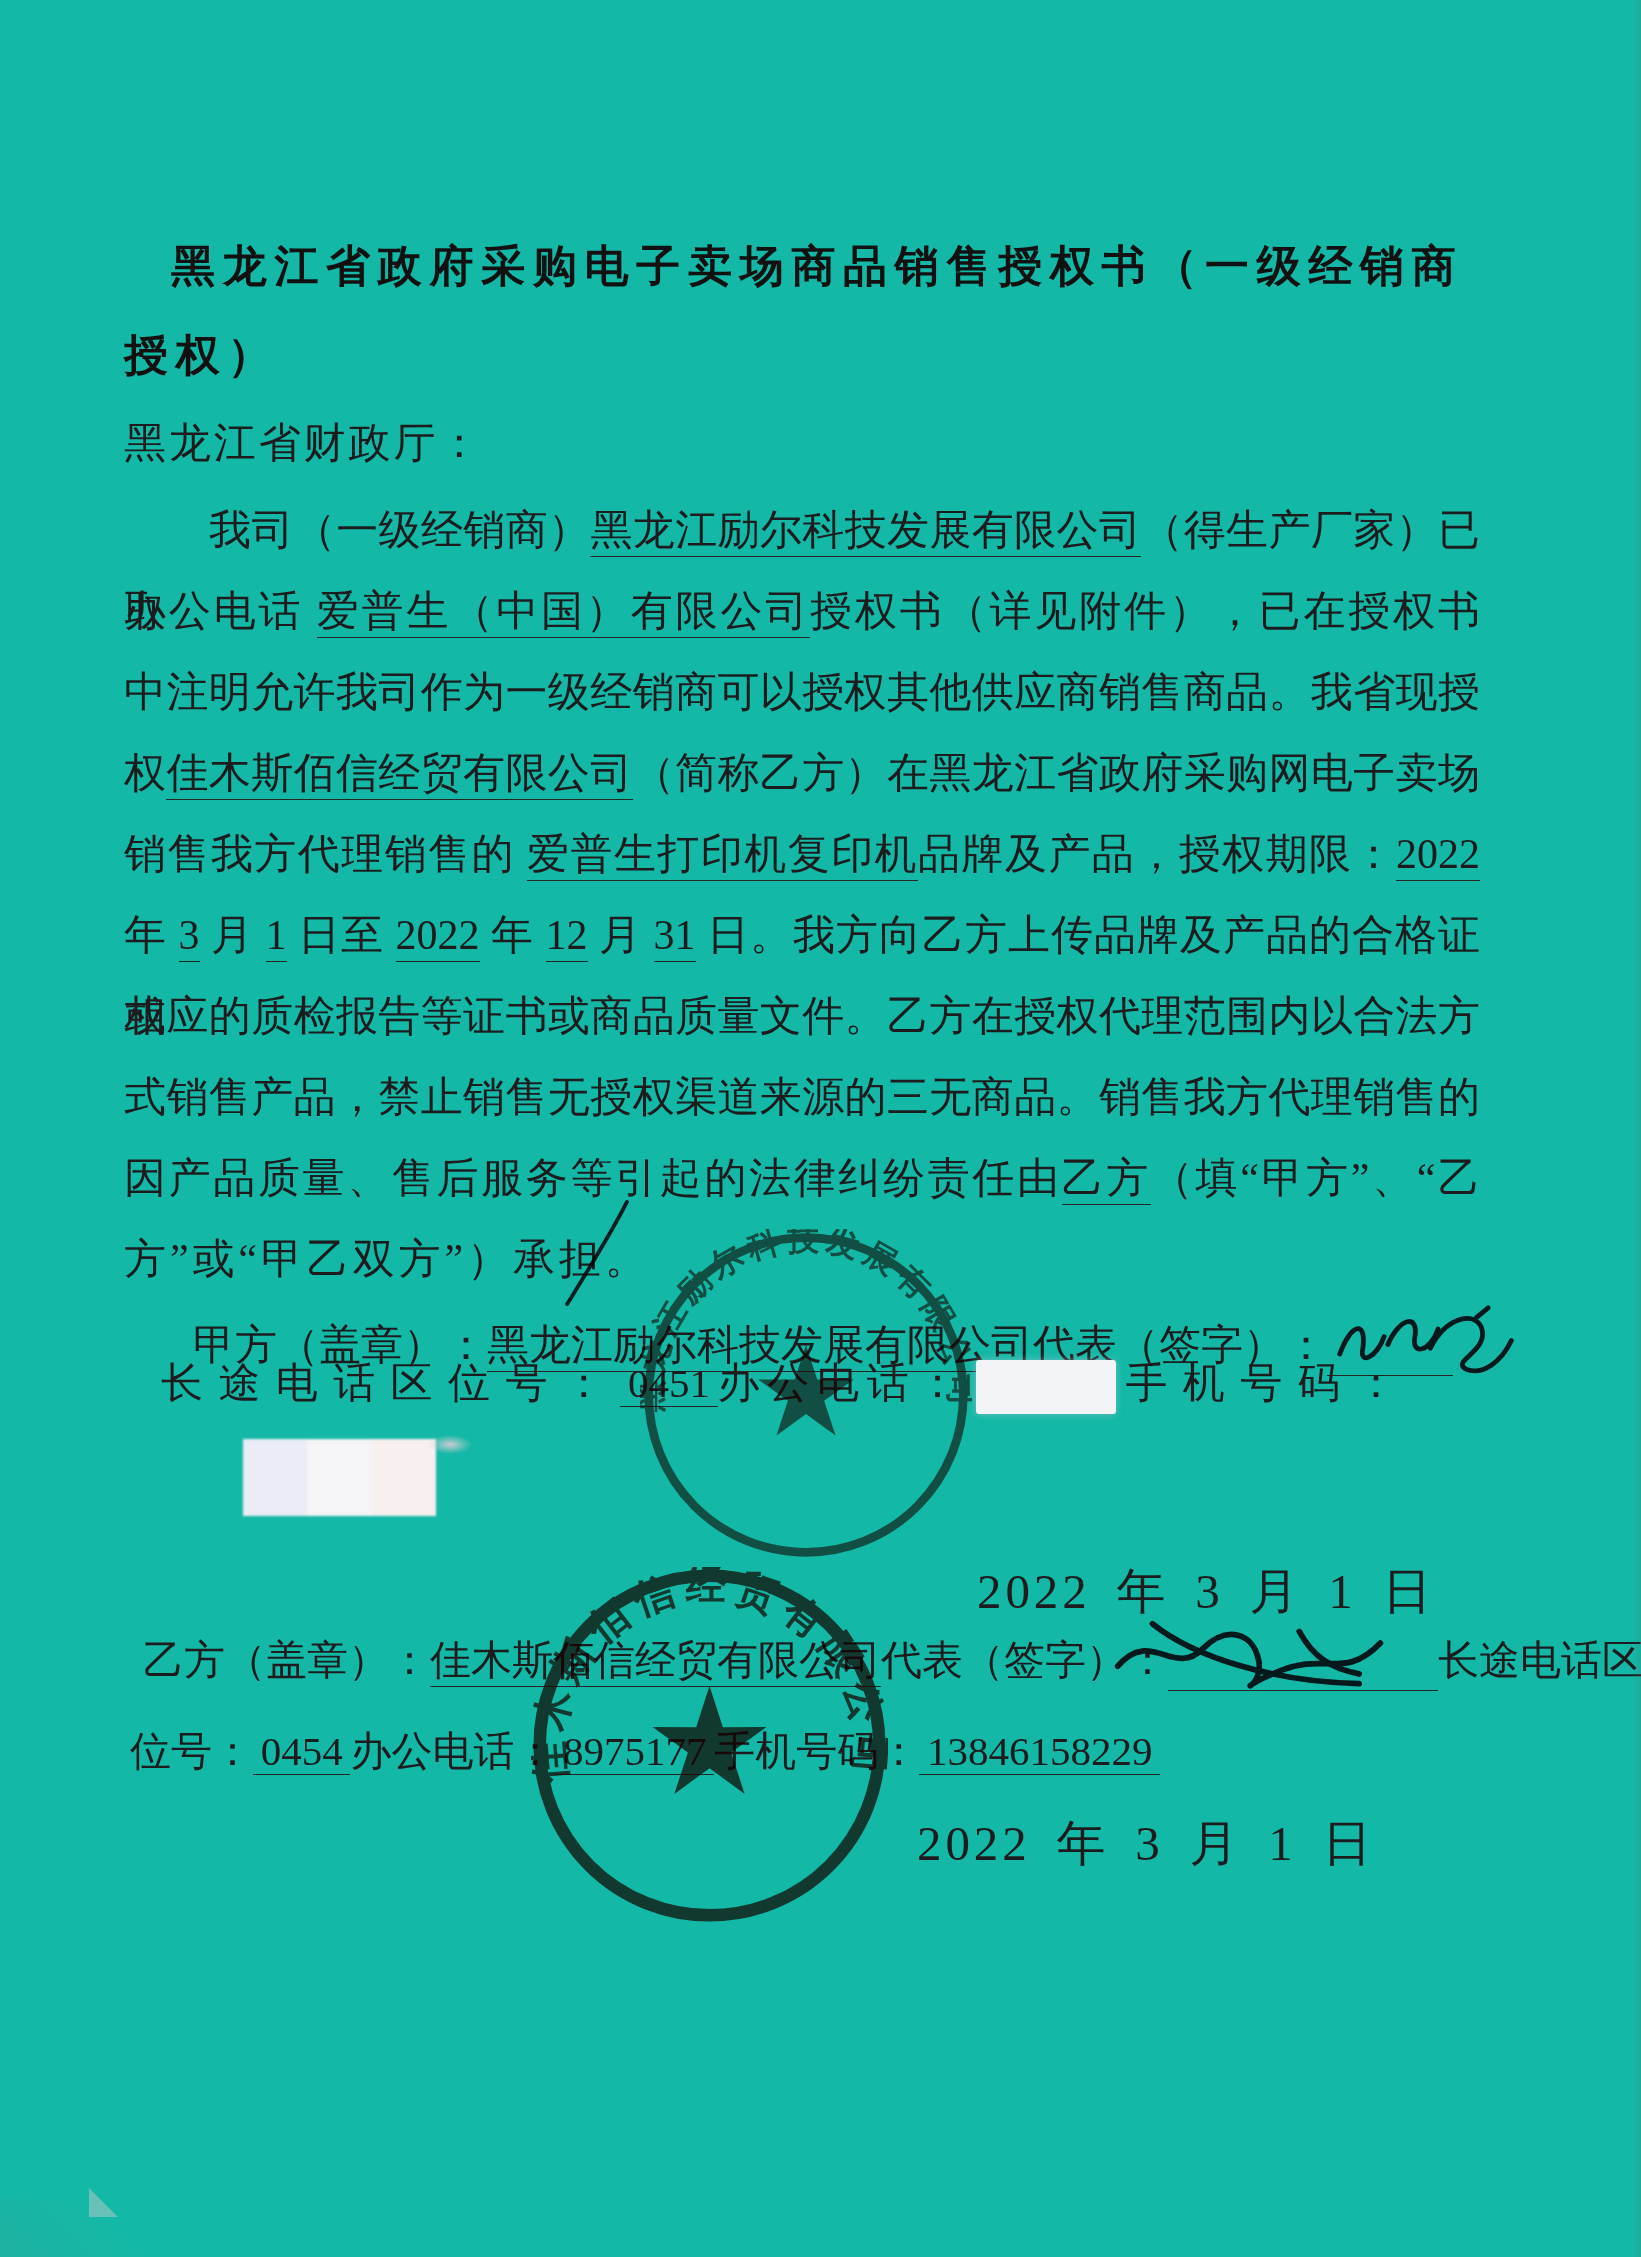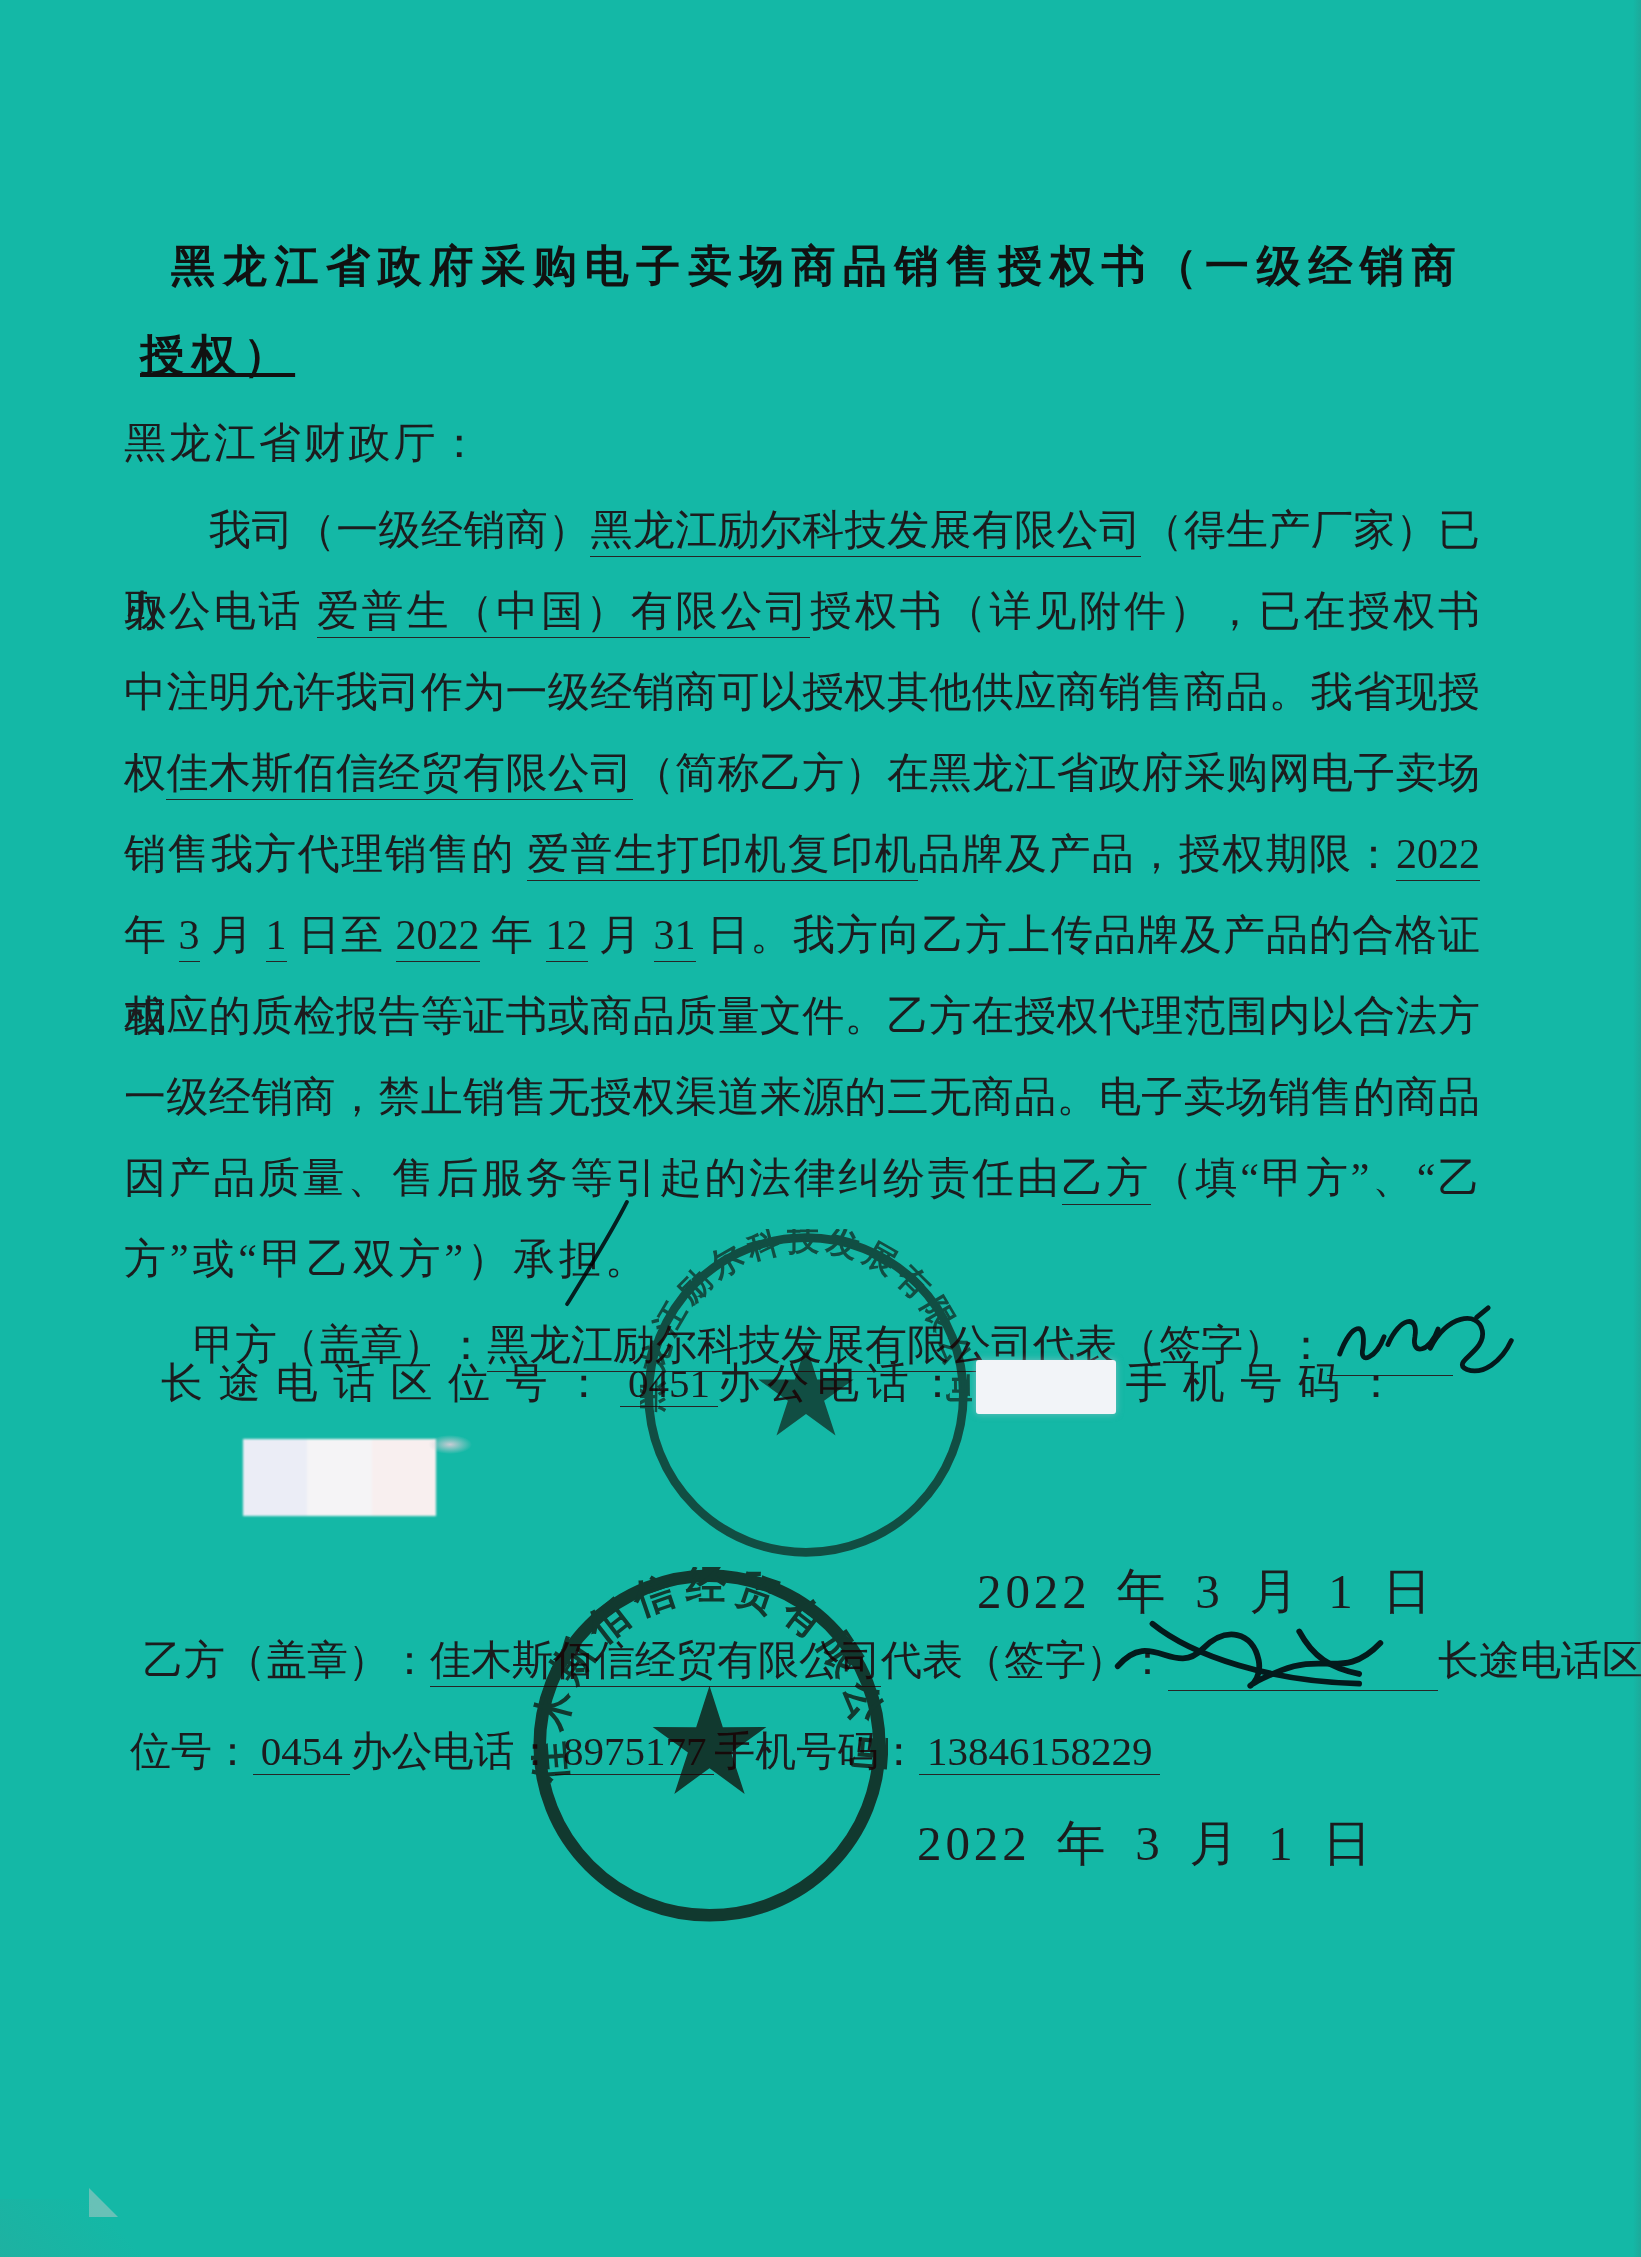--- a/index.html
+++ b/index.html
@@ -12,21 +12,21 @@
     font-family:"Liberation Serif","DejaVu Serif",serif;
     color:#1c1c1e;
   }
   .abs{position:absolute;}
   .title{
     font-family:"DejaVu Sans","Liberation Sans",sans-serif;
     font-weight:700;font-size:44px;letter-spacing:7.7px;color:#111;
     white-space:nowrap;
   }
   .t1{left:171px;top:237px;}
-  .t2{left:140px;top:326px;text-decoration:underline;}
+  .t2{left:124px;top:326px;}
   .salutation{left:124px;top:415px;font-size:42px;letter-spacing:2.9px;text-align:center;}
   .bodywrap{left:124px;top:490px;width:1356px;}
   .bline{
     height:81px;line-height:81px;font-size:42px;
     text-align:justify;text-align-last:justify;
     text-justify:inter-character;
   }
   .bline.first{text-indent:85px;}
   .bline.last{text-align-last:left;letter-spacing:3.9px;}
   .u{border-bottom:1.9px solid #262626;padding-bottom:2.9px;}
@@ -76,21 +76,21 @@
   <div class="abs salutation">黑龙江省财政厅：</div>
 
   <div class="abs bodywrap">
       <div class="bline first"><span>我司（一级经销商）</span><span class="u">黑龙江励尔科技发展有限公司</span><span>（得生产厂家）已取</span></div>
       <div class="bline"><span>办公电话 </span><span class="u">爱普生（中国）有限公司</span><span>授权书（详见附件），已在授权书</span></div>
       <div class="bline"><span>中注明允许我司作为一级经销商可以授权其他供应商销售商品。我省现授</span></div>
       <div class="bline"><span>权</span><span class="u">佳木斯佰信经贸有限公司</span><span>（简称乙方）在黑龙江省政府采购网电子卖场</span></div>
       <div class="bline"><span>销售我方代理销售的 </span><span class="u">爱普生打印机复印机</span><span>品牌及产品，授权期限：</span><span class="u">2022</span></div>
       <div class="bline"><span>年 </span><span class="u">3</span><span> 月 </span><span class="u">1</span><span> 日至 </span><span class="u">2022</span><span> 年 </span><span class="u">12</span><span> 月 </span><span class="u">31</span><span> 日。我方向乙方上传品牌及产品的合格证或</span></div>
       <div class="bline"><span>相应的质检报告等证书或商品质量文件。乙方在授权代理范围内以合法方</span></div>
-      <div class="bline"><span>一级经销商，禁止销售无授权渠道来源的三无商品。电子卖场销售的商品</span></div>
+      <div class="bline"><span>式销售产品，禁止销售无授权渠道来源的三无商品。销售我方代理销售的</span></div>
       <div class="bline"><span>因产品质量、售后服务等引起的法律纠纷责任由</span><span class="u">乙方</span><span>（填“甲方”、“乙</span></div>
       <div class="bline last"><span>方”或“甲乙双方”）承担。</span></div>
     </div>
 
   <svg class="abs sig" style="left:563px;top:1199px" width="70" height="108" viewBox="0 0 72 112">
     <path d="M66,3 C50,35 25,75 4,109" fill="none" stroke="#2d2a30" stroke-width="4" stroke-linecap="round"></path>
   </svg>
 
   <div class="abs sigline pa1"><span>甲方（盖章）：</span><span class="u">黑龙江励尔科技发展有限公司</span><span>代表（签字）：</span><span class="blank w130"></span></div>
 

